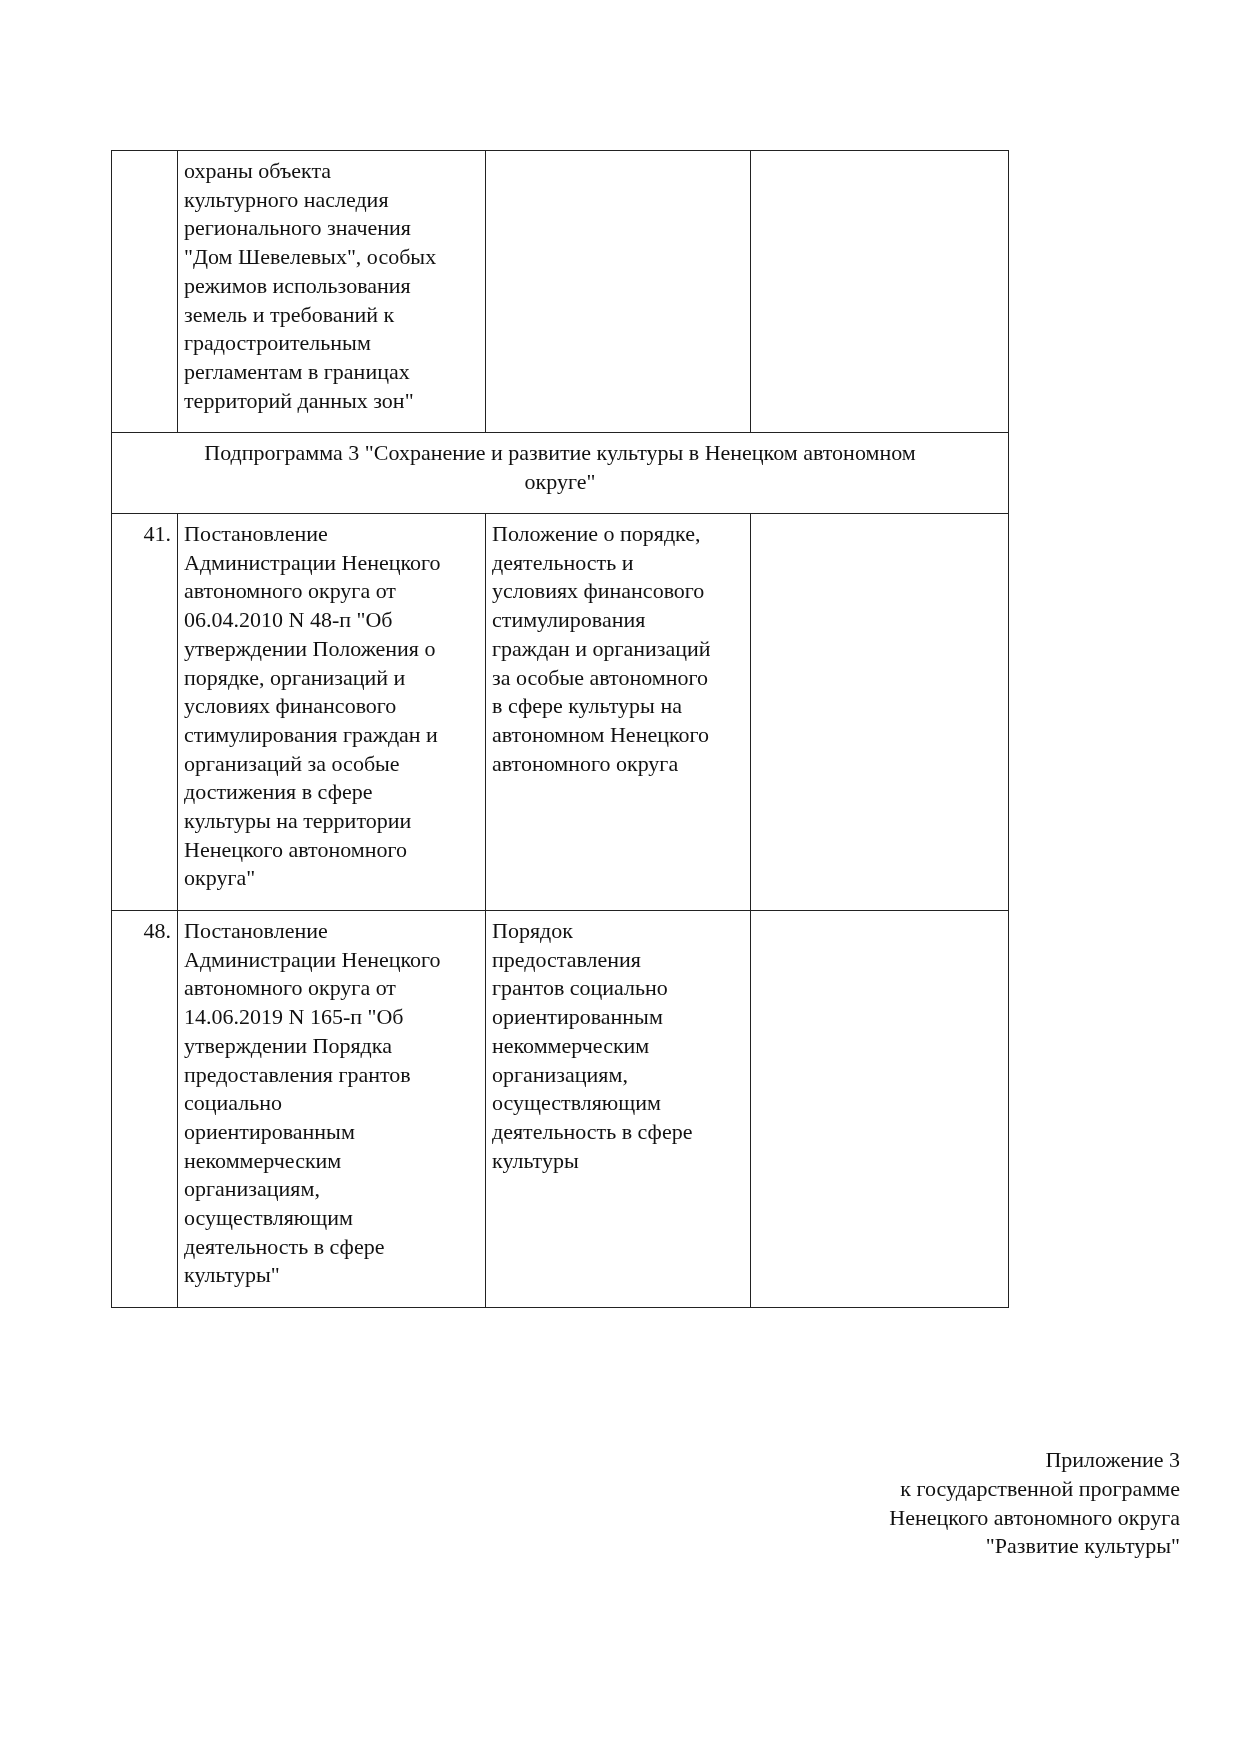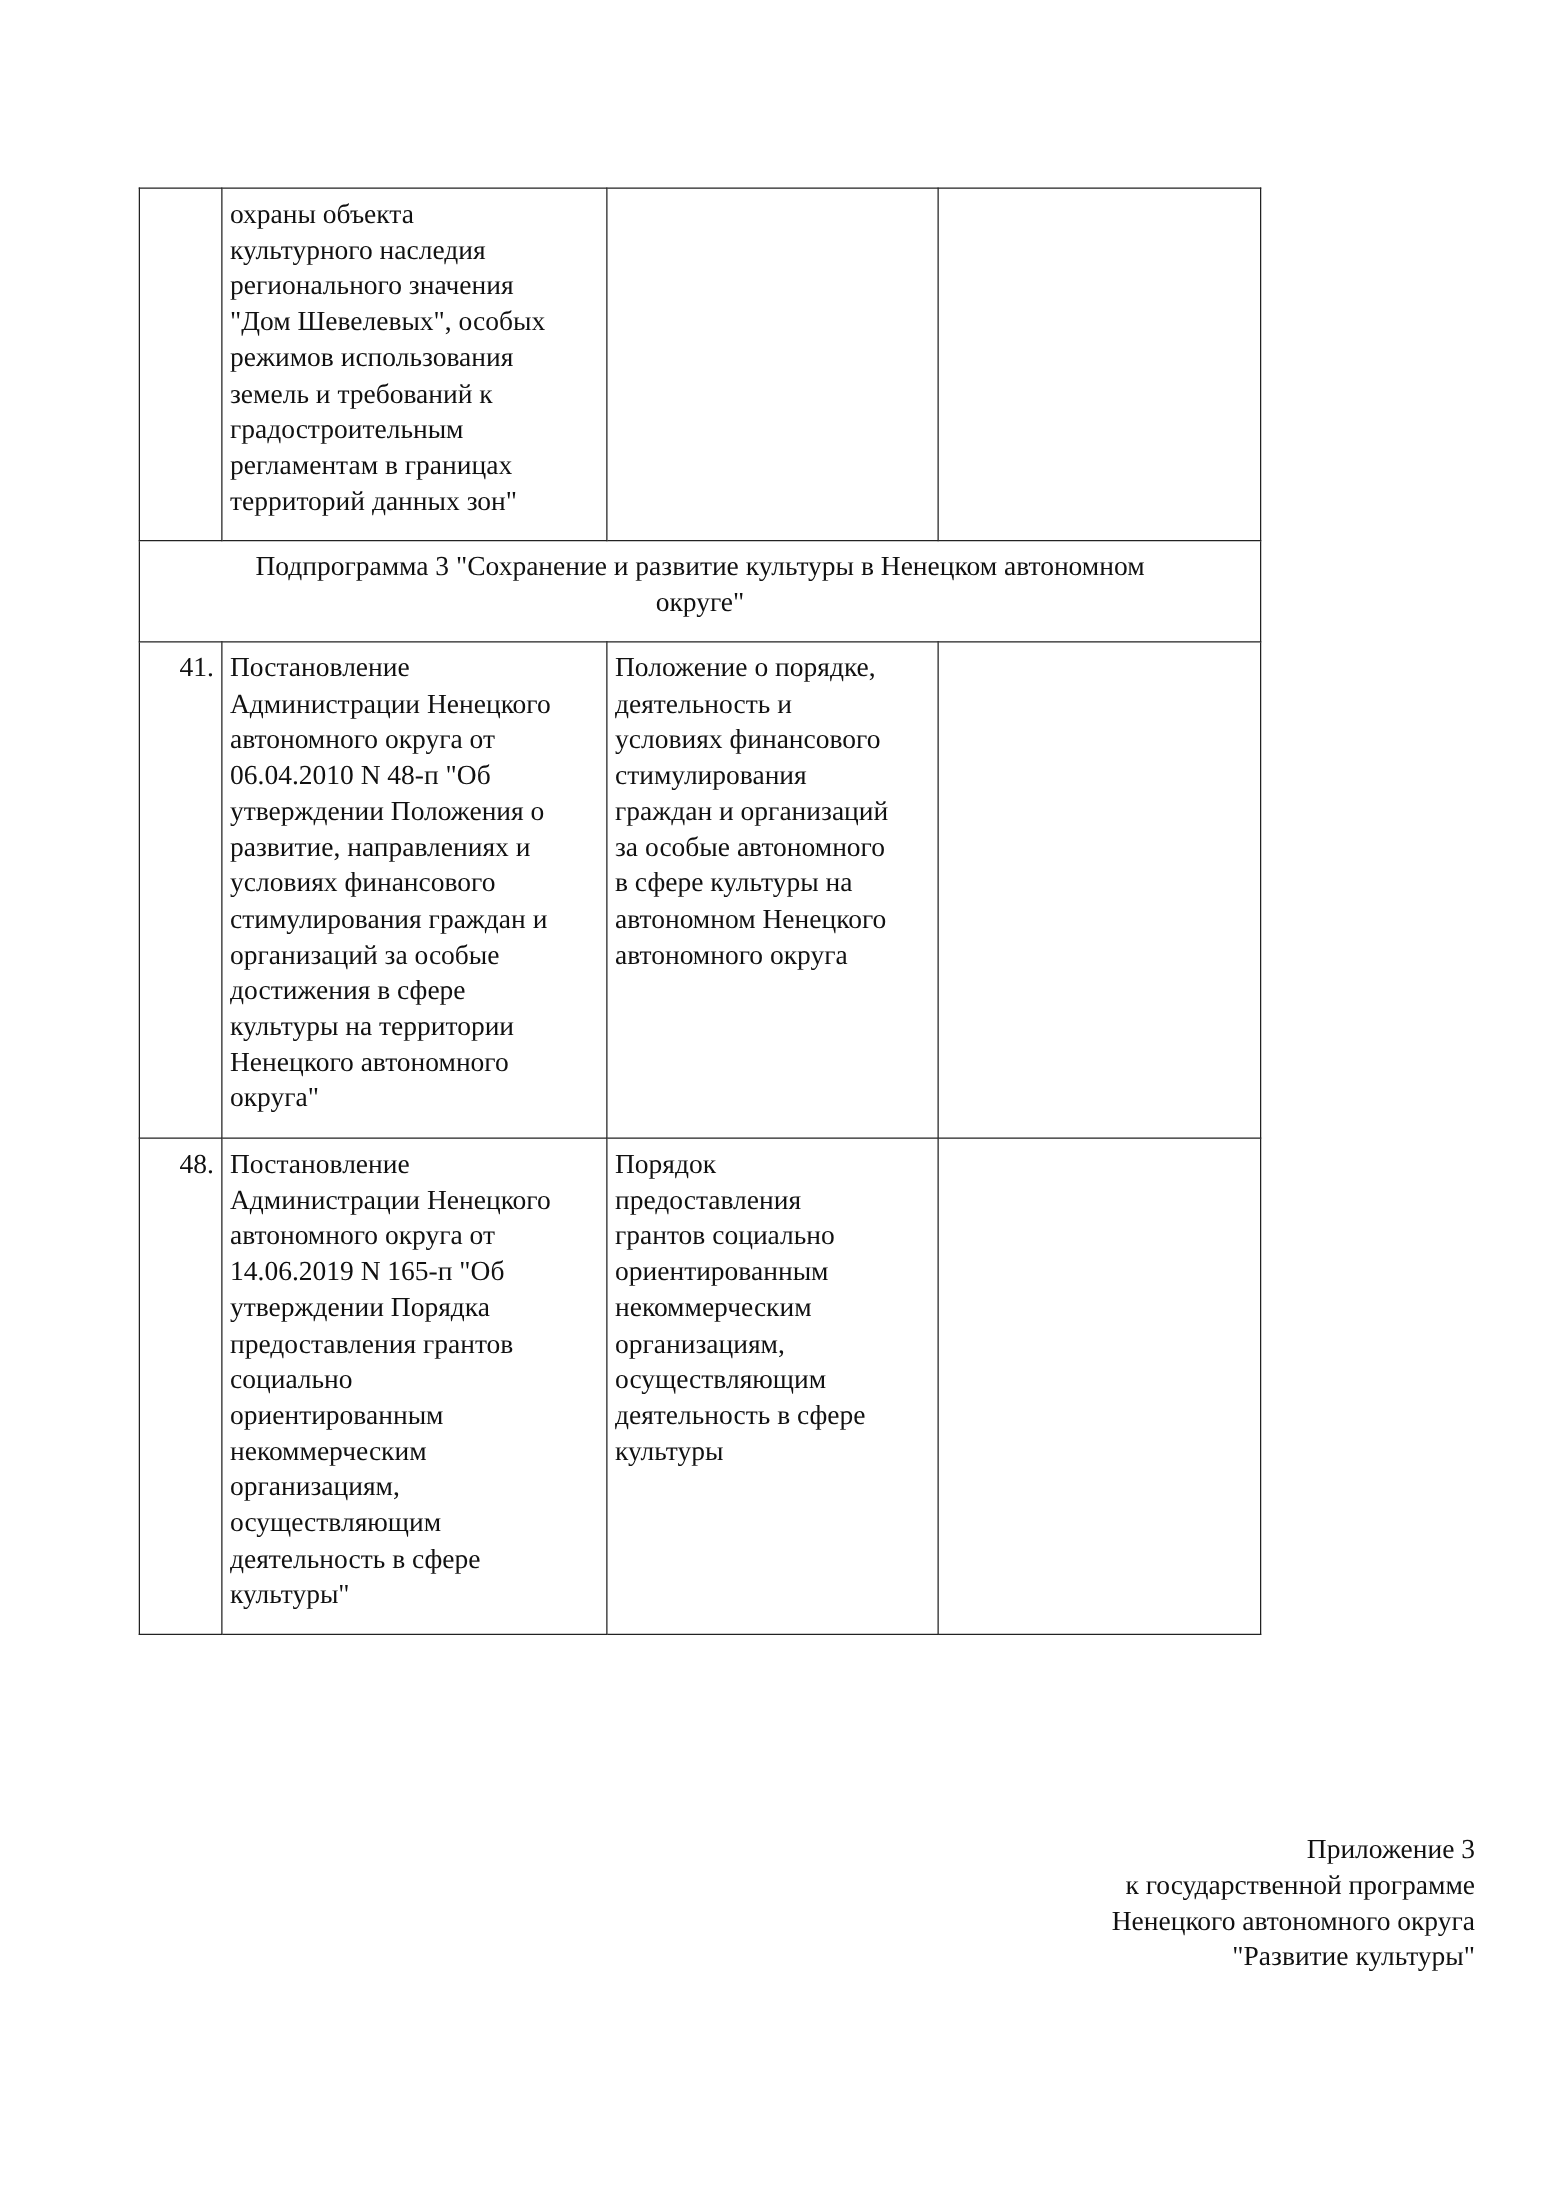--- a/index.html
+++ b/index.html
@@ -12,21 +12,21 @@
                  font-size: 22px; line-height: 28.7px; padding: 6px 6px 8px 6px; }
   col.c1 { width: 66px; } col.c2 { width: 308px; } col.c3 { width: 265px; } col.c4 { width: 258px; }
   td.num { text-align: right; padding-right: 8px; }
   td.sub { text-align: center; padding: 12px 20px 6px 20px; }
   .line { display: block; white-space: nowrap; }
   tr.r1 td { height: 267px; }
   tr.rs td { height: 66px; }
   tr.r41 td { height: 382px; font-family: Liberation Serif, serif; }
   tr.r42 td { height: 382px; }
   .appendix { position: absolute; right: 60px; top: 1446px; text-align: right;
-              font-size: 22px; line-height: 28.8px; margin-top: 19px; }
+              font-size: 22px; line-height: 28.8px; }
 </style>
 </head>
 <body>
 
 <div class="page">
   <table class="doc">
     <colgroup>
         <col class="c1">
         <col class="c2">
         <col class="c3">
@@ -58,21 +58,21 @@
       </tr>
 
       <tr class="r41">
         <td class="num">41.</td>
         <td>
           <span class="line">Постановление</span>
           <span class="line">Администрации Ненецкого</span>
           <span class="line">автономного округа от</span>
           <span class="line">06.04.2010 N 48-п "Об</span>
           <span class="line">утверждении Положения о</span>
-          <span class="line">развитие, направлениях и</span>
+          <span class="line">порядке, организаций и</span>
           <span class="line">условиях финансового</span>
           <span class="line">стимулирования граждан и</span>
           <span class="line">организаций за особые</span>
           <span class="line">достижения в сфере</span>
           <span class="line">культуры на территории</span>
           <span class="line">Ненецкого автономного</span>
           <span class="line">округа"</span>
         </td>
         <td>
           <span class="line">Положение о порядке,</span>

